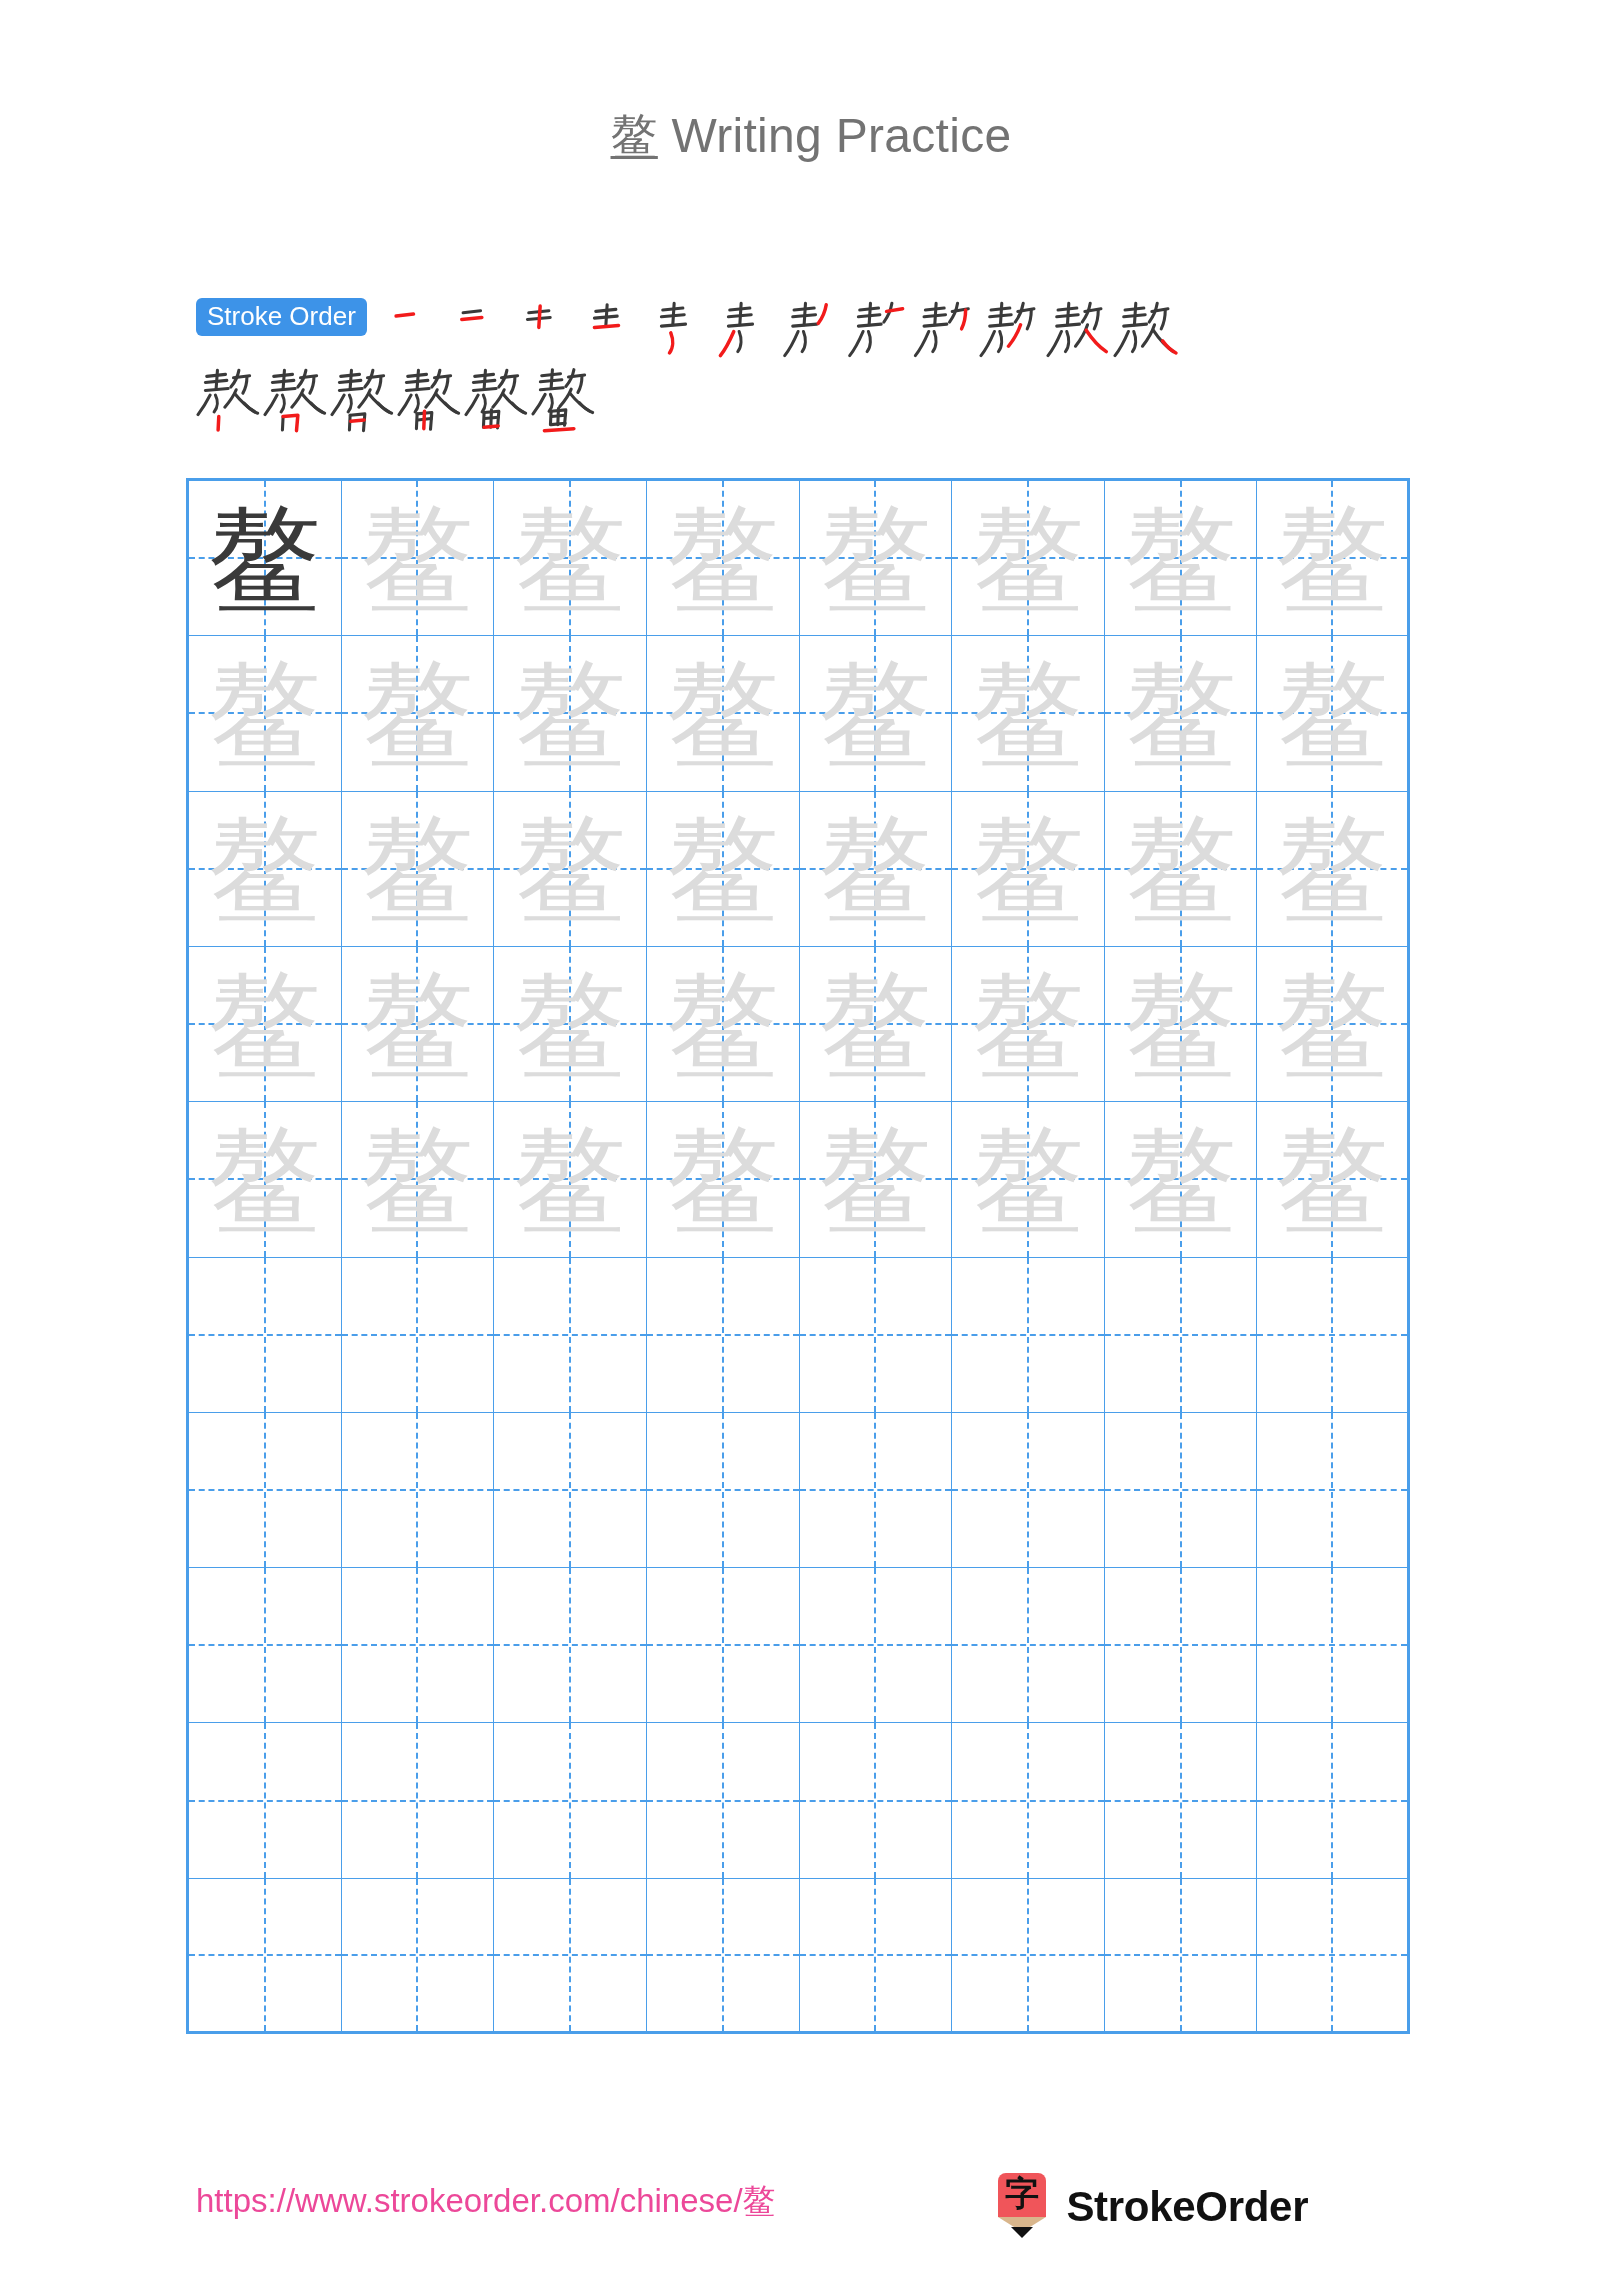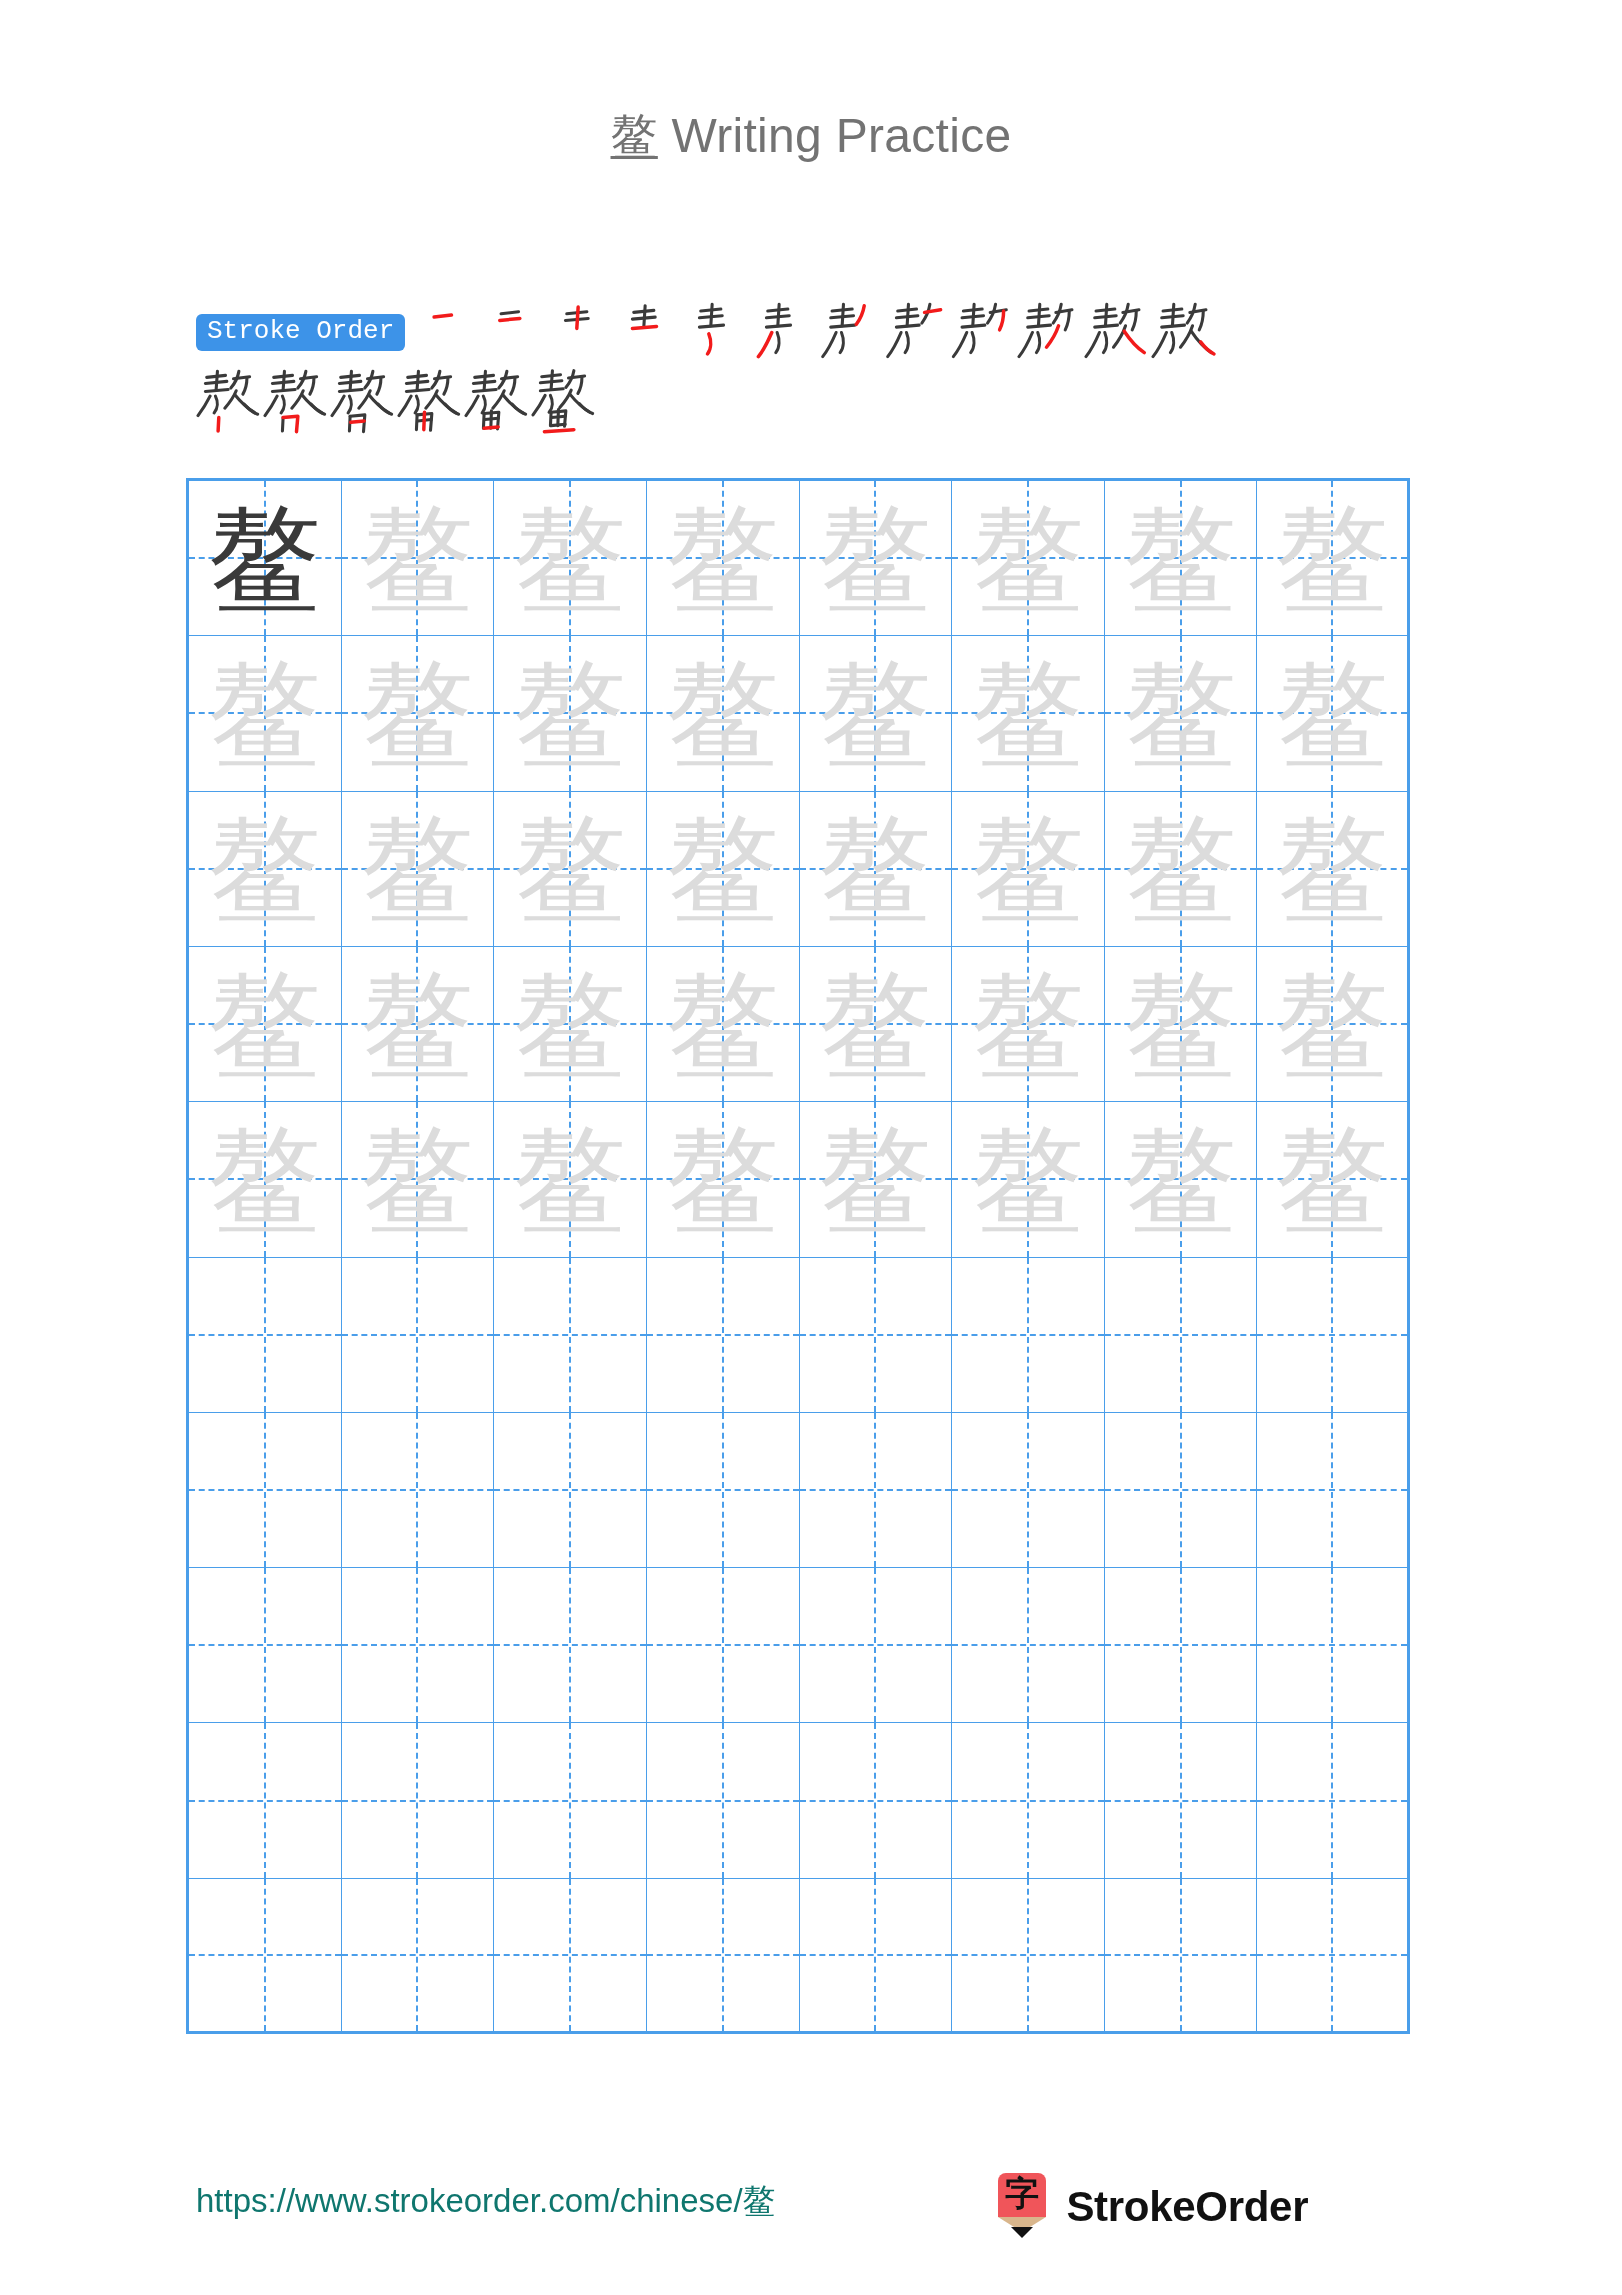--- a/index.html
+++ b/index.html
@@ -31,24 +31,23 @@
   }
 
   
   #stroke-section{
     position:absolute;
     top:298px; left:196px;
     width:1243px;
   }
   .stroke-line{
     display:flex;
-    align-items:center;
+    align-items:flex-start;
     flex-wrap:nowrap;
     height:69px;
-    font-family:Liberation Mono, monospace;
   }
   #stroke-badge{
     background:#3d93e8;
     color:#ffffff;
     font-size:26px;
     border-radius:5.9px;
     padding:4.6px 11px 7.2px 11px;
     white-space:nowrap;
     line-height:1;
     margin-right:9.2px;
@@ -117,21 +116,21 @@
     z-index:2;
     user-select:none;
   }
   .glyph.dark{color:#3a3a3a;}
   .glyph.ghost{color:#dcdcdc;}
 
   
   #footer-url{
     position:absolute;
     left:196px; top:2179px;
-    color:#0f766e;
+    color:#ec4899;
     font-size:33px;
     white-space:nowrap;
   }
   #footer-url .han{font-family:"DejaVu Sans","Liberation Sans",sans-serif;}
 
   #footer-logo{
     position:absolute;
     left:998px; top:2171px;
     display:flex;
     align-items:center;

